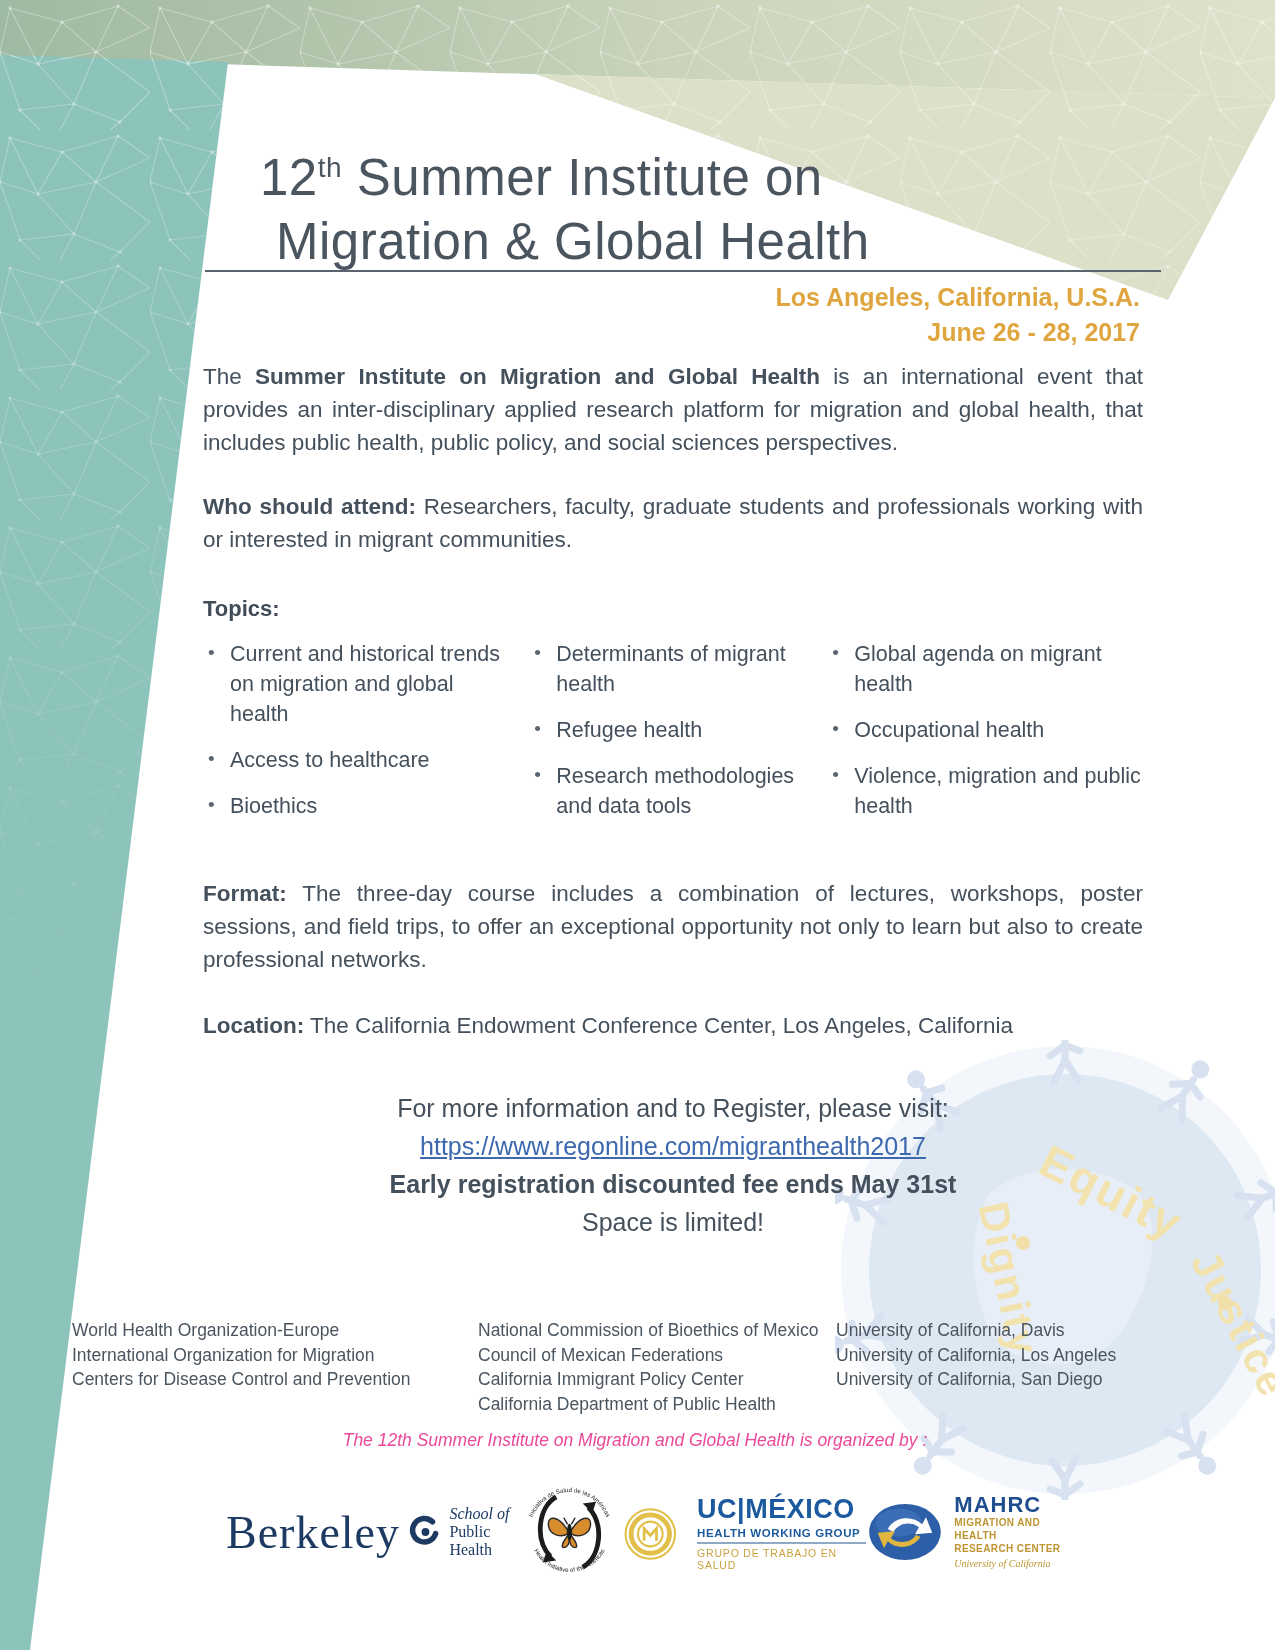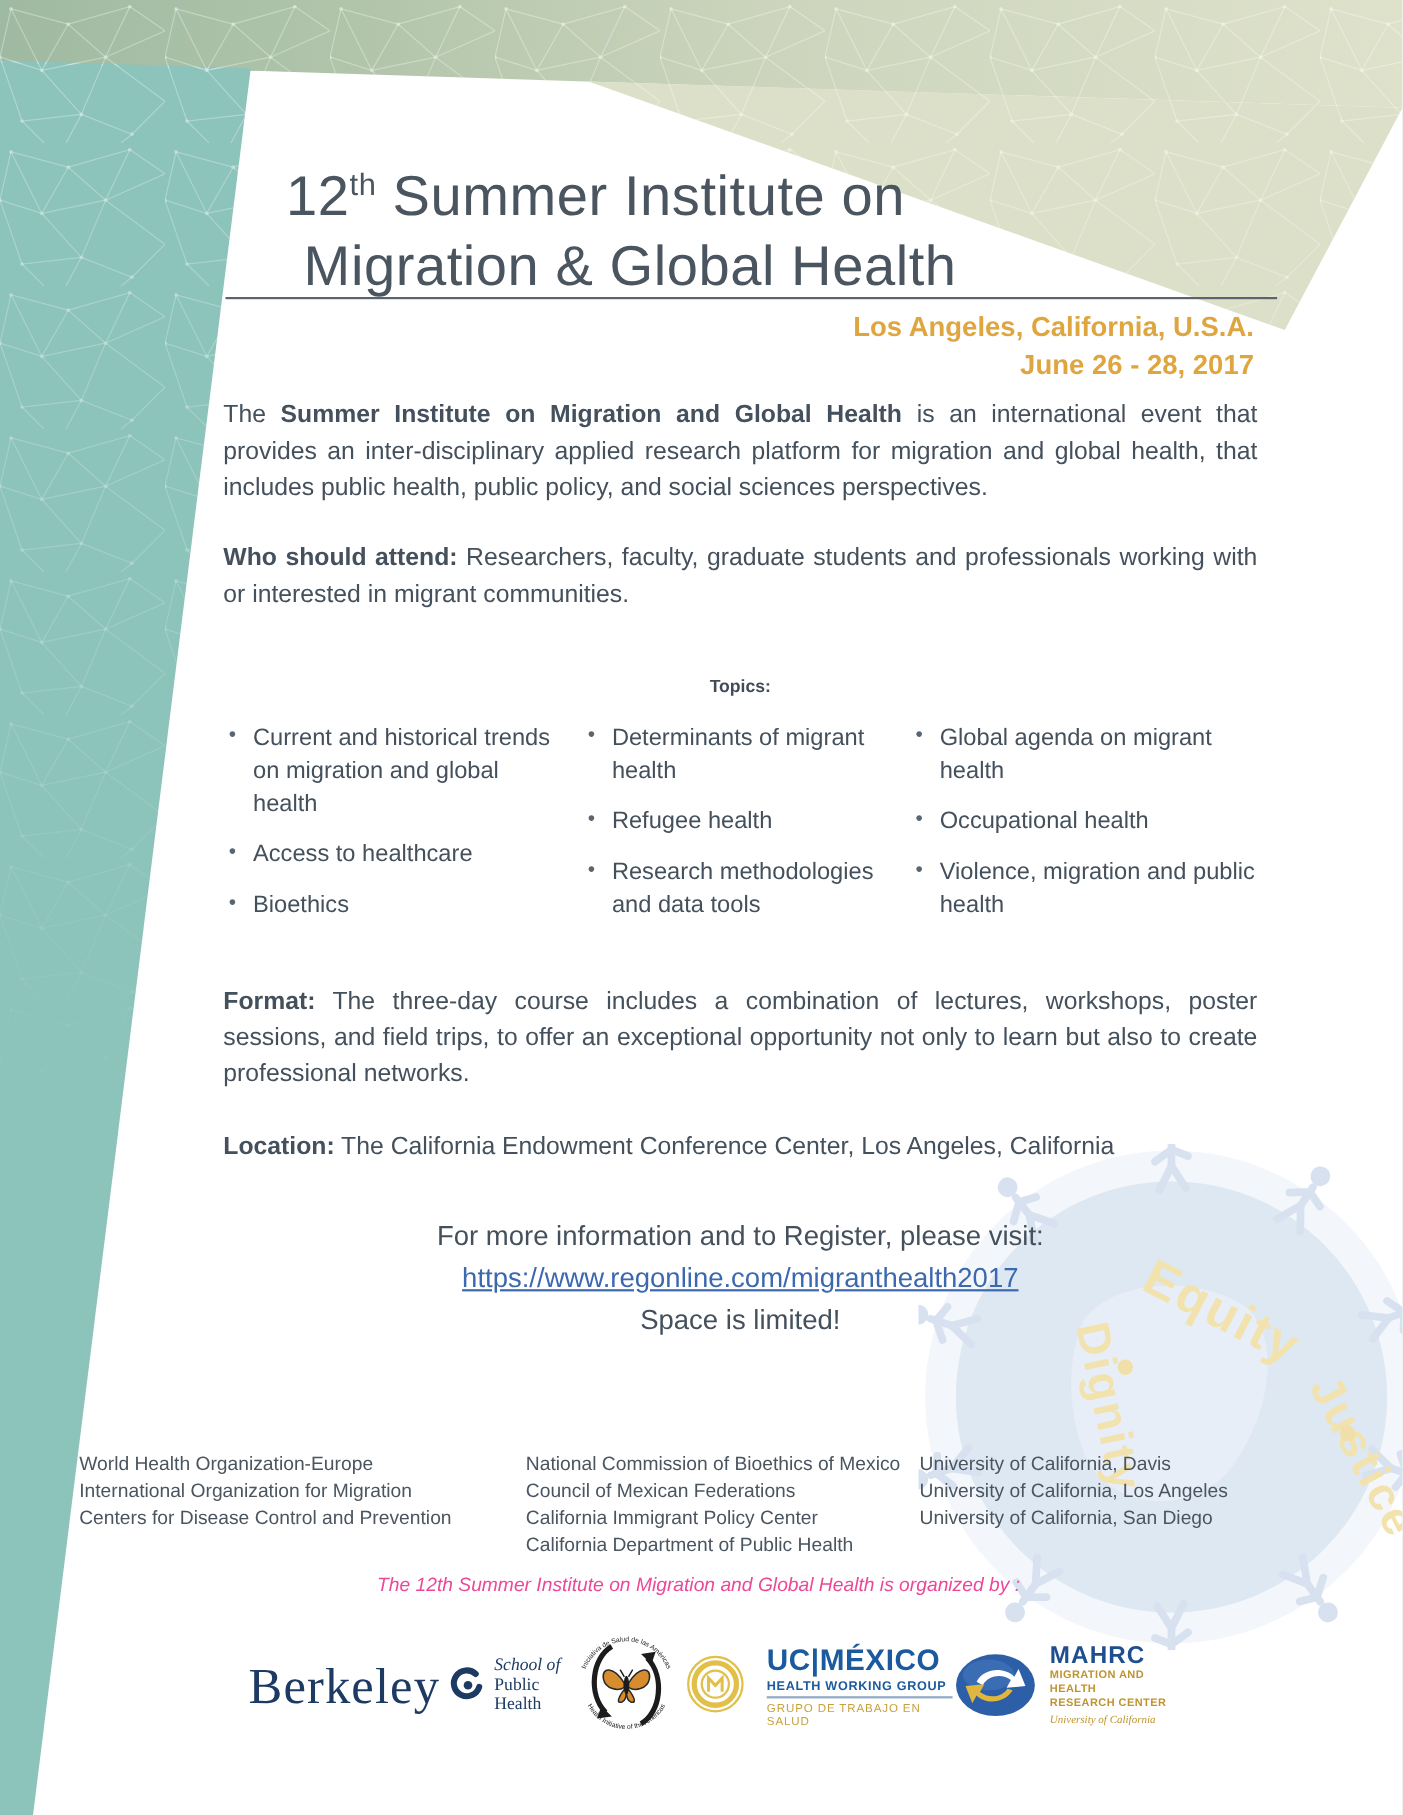--- a/index.html
+++ b/index.html
@@ -13,21 +13,21 @@
   .title .line2{padding-left:16px;}
   .title sup{font-size:0.55em;vertical-align:18px;}
   .rule{left:205px;top:270px;width:956px;height:2px;background:#5b646e;z-index:2;position:absolute;}
   .gold{left:500px;top:280px;width:640px;text-align:right;font-weight:bold;
         font-size:25px;line-height:35px;color:#dfa63f;}
 
   
   .content{left:203px;top:360px;width:940px;font-size:22.5px;line-height:33px;text-align:justify;}
   .content p{margin:0;}
   .attend{margin-top:31px !important;}
-  .topics-h{margin:52px 0 14px 0;font-size:16px;font-weight:bold;color:#414c58;text-align:center;}
+  .topics-h{margin:36px 0 14px 0;font-size:22px;font-weight:bold;color:#414c58;text-align:left;}
   .cols{display:flex;text-align:left;}
   .cols ul{list-style:none;margin:0;padding:0;font-size:21.5px;line-height:30px;}
   .cols ul.c1{width:318px;margin-right:22px;}
   .cols ul.c2{width:278px;margin-right:32px;}
   .cols ul.c3{width:330px;}
   .cols li{position:relative;padding-left:27px;margin-bottom:16px;}
   .cols li::before{content:"\2022";position:absolute;left:5px;top:-1px;color:#5a6570;font-size:19px;}
   .format{margin-top:40px !important;}
   .locationLine{margin-top:33px !important;text-align:left !important;}
   .register{margin-top:47px;text-align:center;font-size:25px;line-height:38px;}
@@ -50,21 +50,21 @@
   .orgs .it{font-style:italic;}
   .organized{left:60px;top:1430px;width:1150px;text-align:center;font-style:italic;
              font-size:17.5px;color:#ec4899;}
 
   
   .logos{left:226px;top:1478px;width:850px;display:flex;align-items:center;z-index:2;}
   .berk{display:flex;align-items:center;gap:9px;color:#1d3a63;}
   .berk-word{font-family:"Liberation Serif",serif;font-size:46px;letter-spacing:1px;}
   .berk-school{font-family:"Liberation Serif",serif;font-size:16px;line-height:18px;}
   .berk-school .it{font-style:italic;}
-  .uc{display:flex;align-items:flex-start;gap:12px;}
+  .uc{display:flex;align-items:flex-end;gap:12px;}
   .uc-text{display:flex;flex-direction:column;}
   .uc-name{font-size:27px;font-weight:600;color:#1b5a9e;letter-spacing:0.5px;}
   .uc-sub{font-size:11.5px;font-weight:bold;color:#1b5a9e;letter-spacing:0.6px;
           border-bottom:2px solid #8fa9c6;padding-bottom:3px;margin-top:2px;}
   .uc-sub2{font-size:10.5px;color:#c7a13d;letter-spacing:0.8px;margin-top:3px;}
   .mahrc{display:flex;align-items:center;gap:10px;}
   .mahrc-text{display:flex;flex-direction:column;line-height:13px;}
   .mahrc-name{font-size:22px;font-weight:bold;color:#1f4e8f;letter-spacing:1px;line-height:22px;}
   .mahrc-l1,.mahrc-l2{font-size:10px;font-weight:bold;color:#bf9430;letter-spacing:0.4px;}
   .mahrc-l3{font-size:10px;font-style:italic;color:#bf9430;font-family:"Liberation Serif",serif;margin-top:2px;}
@@ -209,20 +209,21 @@
       </ul>
     </div>
 
     <p class="format"><span class="bold">Format:</span><span> The three-day course includes a combination of lectures, workshops, poster sessions, and field trips, to offer an exceptional opportunity not only to learn but also to create professional networks.</span></p>
 
     <p class="locationLine"><span class="bold">Location:</span><span> The California Endowment Conference Center, Los Angeles, California</span></p>
 
     <div class="register">
       <div>For more information and to Register, please visit:</div>
       <div><a href="#">https://www.regonline.com/migranthealth2017</a></div>
+      <div class="bold">Early registration discounted fee ends May 31st</div>
       <div>Space is limited!</div>
     </div>
   </div>
 
   <div class="layer orgs">
     <div class="oc1">
       <div>World Health Organization-Europe</div>
       <div>International Organization for Migration</div>
       <div>Centers for Disease Control and Prevention</div>
     </div>

